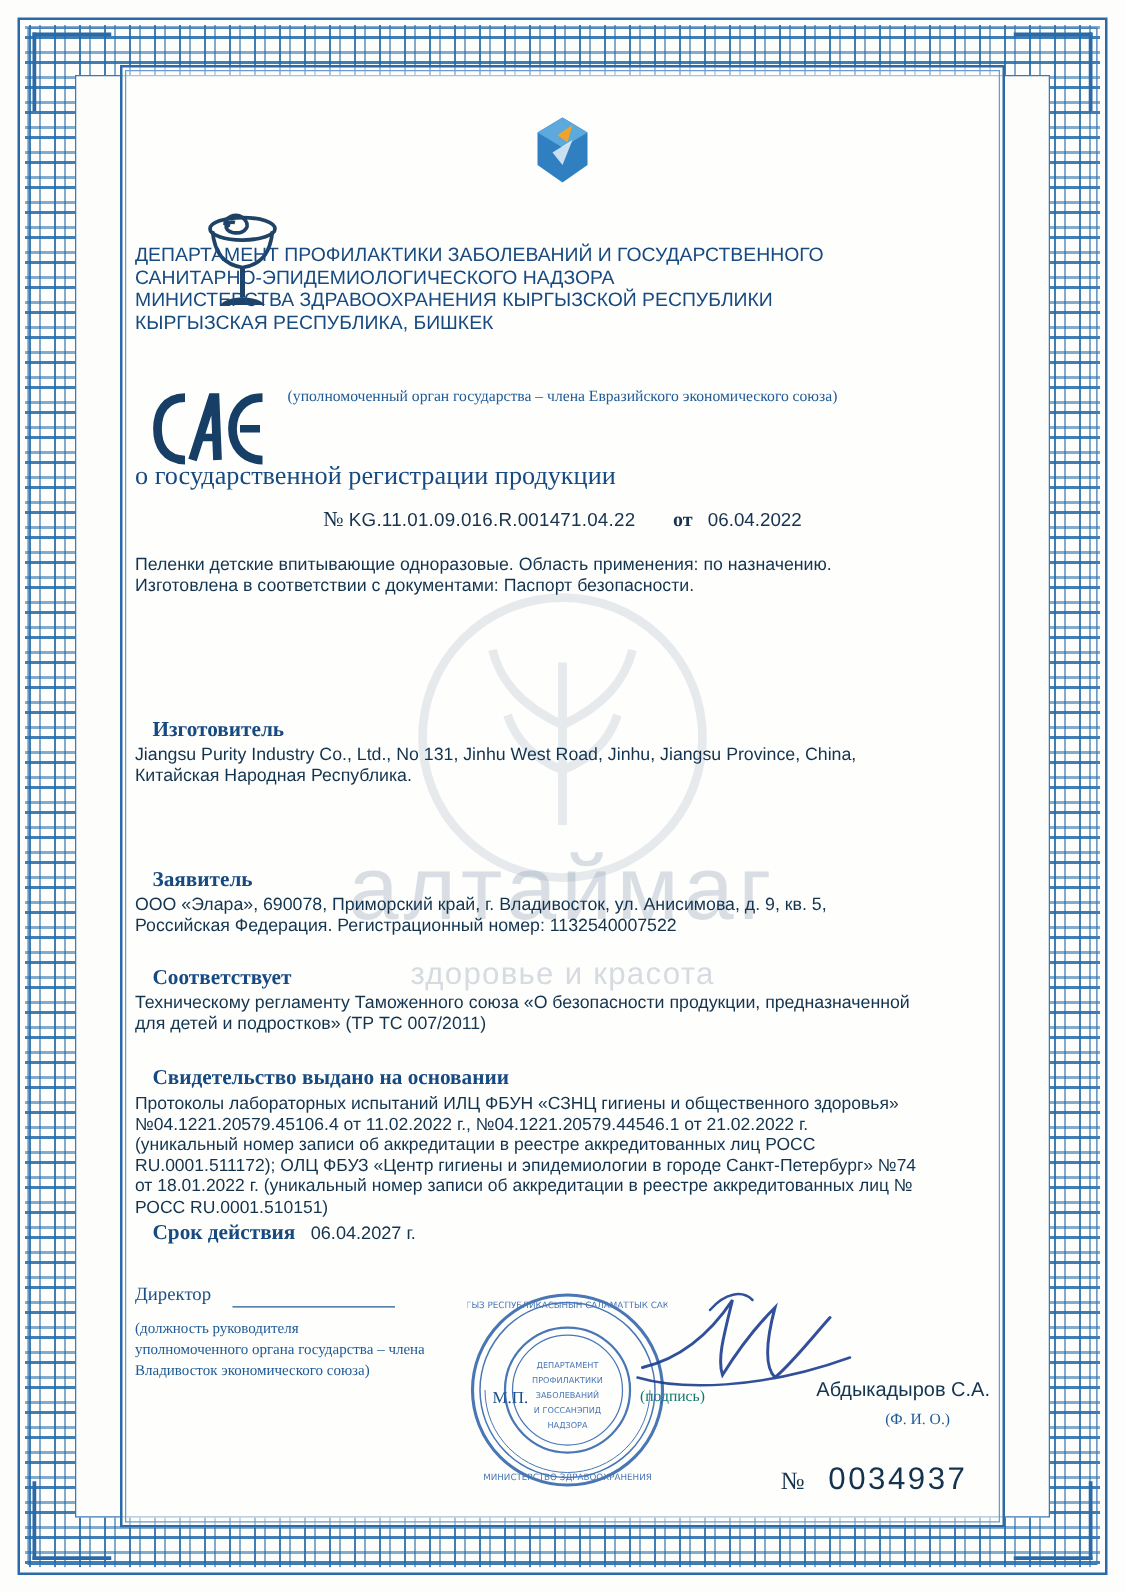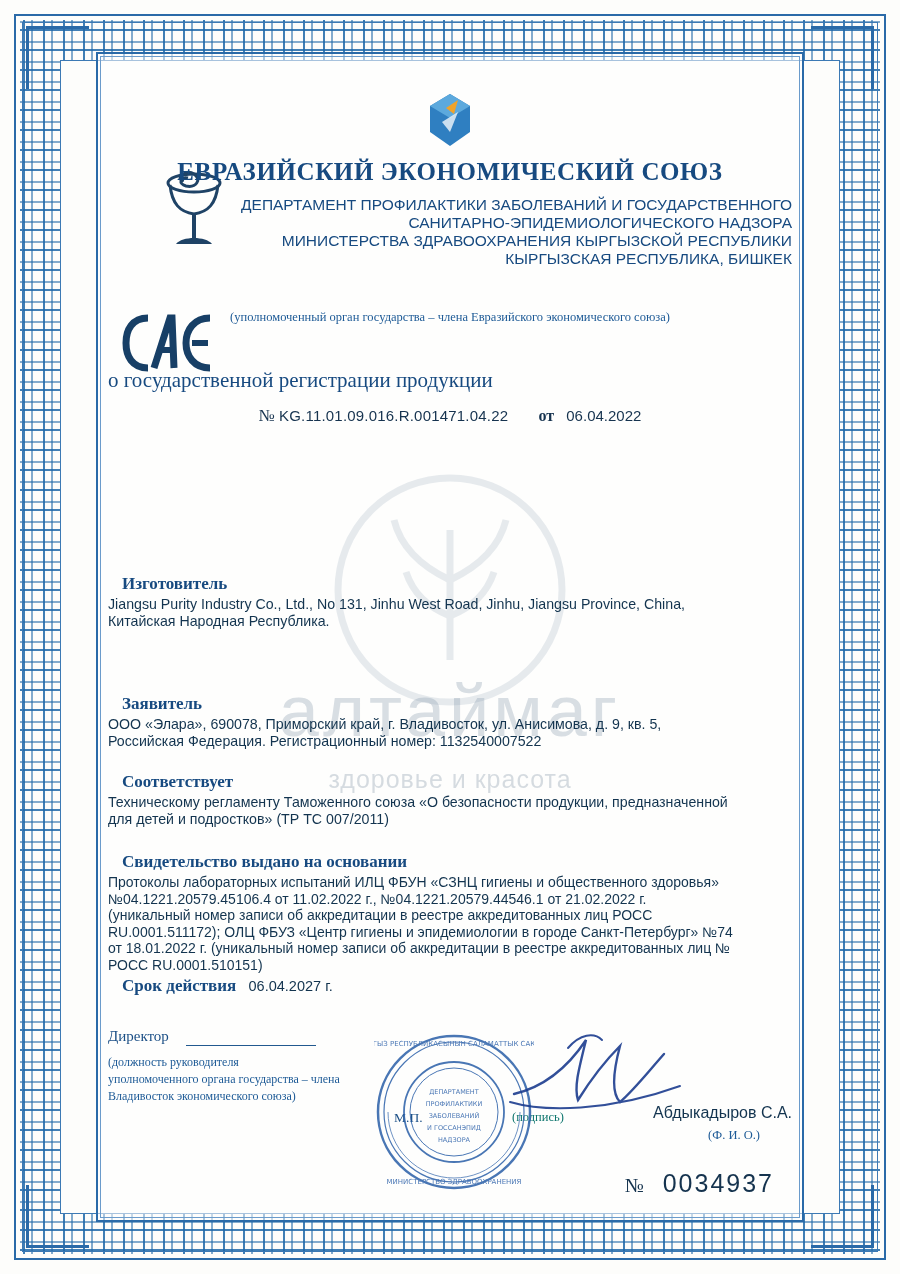--- a/index.html
+++ b/index.html
@@ -142,22 +142,22 @@
     top: 88px; left: 0; right: 0;
     text-align: center;
     font-family: "Liberation Serif", serif;
     font-weight: bold;
     font-size: 25px;
     letter-spacing: 0.6px;
     color: #174a80;
   }
   .org-sub {
     position: absolute;
-    top: 126px; left: 16px; right: 0;
-    text-align: right;
+    top: 126px; left: 0; right: 0;
+    text-align: left;
     font-family: "Liberation Sans", sans-serif;
     font-size: 15.5px;
     line-height: 18px;
     color: #174a80;
   }
   .org-sub div { white-space: nowrap; }
 
   .authority-note {
     position: absolute;
     top: 240px; left: 0; right: 0;
@@ -378,21 +378,20 @@
       <svg width="72" height="86" viewBox="0 0 72 86">
         <ellipse cx="36" cy="17" rx="26" ry="9" fill="none" stroke="#14395e" stroke-width="3"></ellipse>
         <path d="M12 19 C14 38 22 46 36 48 C50 46 58 38 60 19" fill="none" stroke="#14395e" stroke-width="3"></path>
         <path d="M36 48 L36 72" stroke="#14395e" stroke-width="4"></path>
         <path d="M18 78 C24 70 48 70 54 78 Z" fill="#14395e"></path>
         <path d="M30 12 C22 10 20 18 28 20 C38 22 44 14 36 8 C30 4 22 8 22 14" fill="none" stroke="#14395e" stroke-width="3"></path>
         <circle cx="24" cy="14" r="2.2" fill="#14395e"></circle>
       </svg>
     </div>
 
-    <div class="org-title">ЕВРАЗИЙСКИЙ ЭКОНОМИЧЕСКИЙ СОЮЗ</div>
 
     <div class="org-sub">
       <div>ДЕПАРТАМЕНТ ПРОФИЛАКТИКИ ЗАБОЛЕВАНИЙ И ГОСУДАРСТВЕННОГО</div>
       <div>САНИТАРНО-ЭПИДЕМИОЛОГИЧЕСКОГО НАДЗОРА</div>
       <div>МИНИСТЕРСТВА ЗДРАВООХРАНЕНИЯ КЫРГЫЗСКОЙ РЕСПУБЛИКИ</div>
       <div>КЫРГЫЗСКАЯ РЕСПУБЛИКА, БИШКЕК</div>
     </div>
 
     <div class="authority-note">(уполномоченный орган государства – члена Евразийского экономического союза)</div>
 
@@ -409,20 +408,22 @@
     <div class="cert-title-2">о государственной регистрации продукции</div>
 
     <div class="reg-line">
       <span class="sym">№</span>
       <span class="num">KG.11.01.09.016.R.001471.04.22</span>
       <span class="ot">от</span>
       <span>06.04.2022</span>
     </div>
 
     <div class="section s-product">
+      <p style="white-space: pre-line;">Пеленки детские впитывающие одноразовые. Область применения: по назначению.
+Изготовлена в соответствии с документами: Паспорт безопасности.</p>
     </div>
 
     <div class="section s-maker">
       <h3>Изготовитель</h3>
       <p style="white-space: pre-line;">Jiangsu Purity Industry Co., Ltd., No 131, Jinhu West Road, Jinhu, Jiangsu Province, China,
 Китайская Народная Республика.</p>
     </div>
 
     <div class="section s-applicant">
       <h3>Заявитель</h3>

